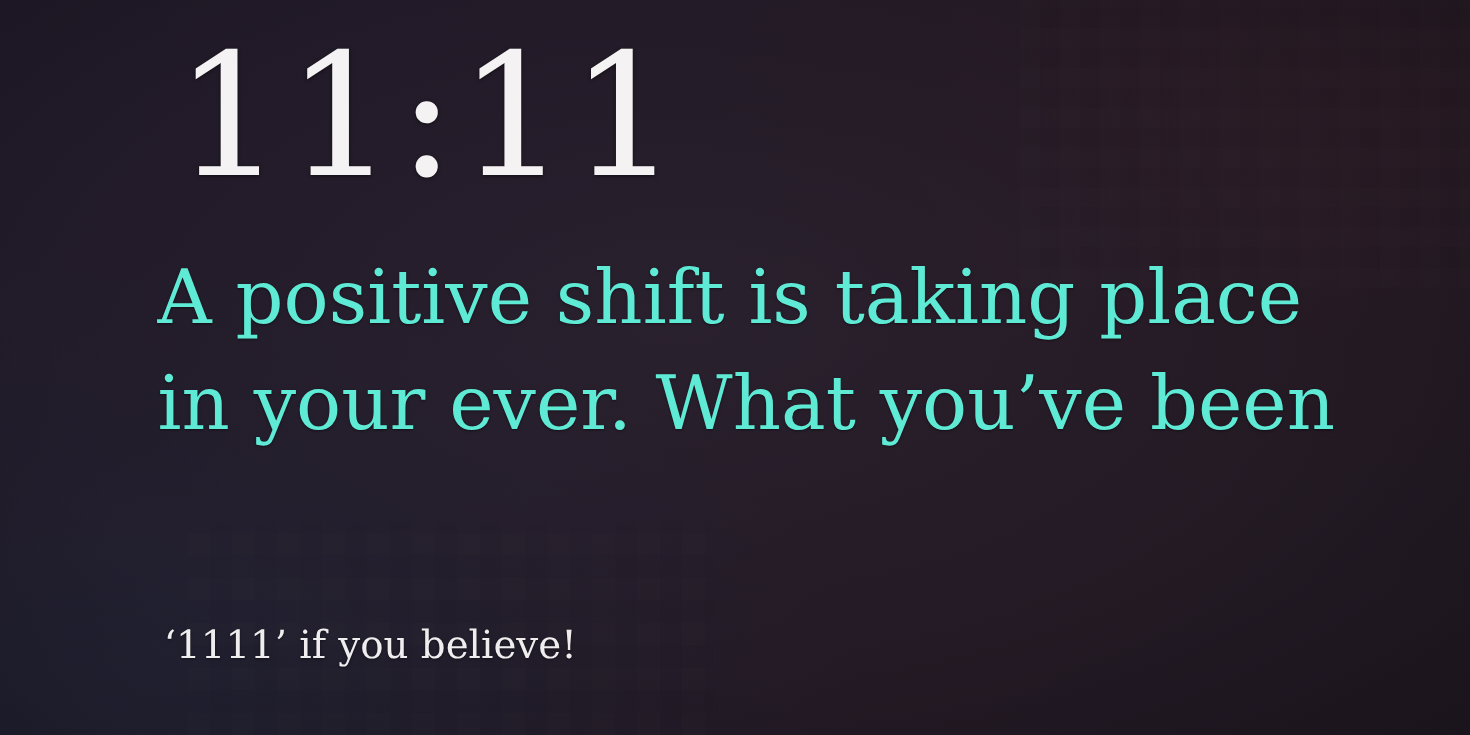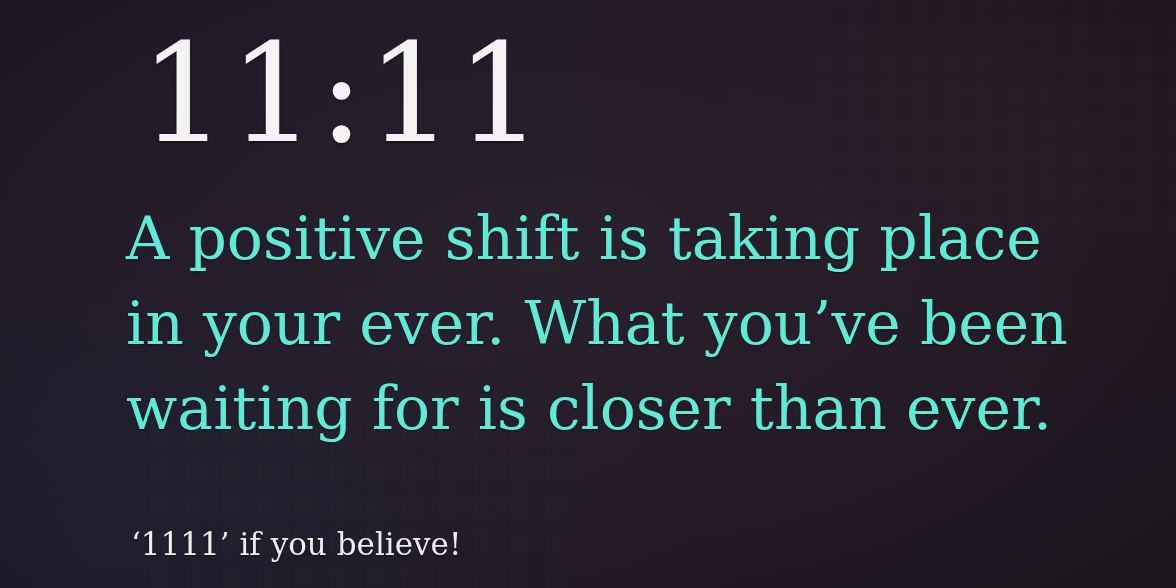--- a/index.html
+++ b/index.html
@@ -115,21 +115,20 @@
 
   .caption {
     position: absolute;
     left: 131px;
     top: 498px;
     font-size: 31px;
     line-height: 1.2;
     color: #efedee;
     white-space: nowrap;
     text-shadow: 0 1px 2px rgba(0,0,0,0.45);
-    margin-top: 28px;
   }
 </style>
 </head>
 <body>
 
 <div id="screen">
 
   <div class="bg-base"></div>
   <div class="bg-blue-wash"></div>
   <div class="bg-warm-wash"></div>
@@ -137,19 +136,18 @@
   <div class="bg-blocks-2"></div>
   <div class="bg-vignette"></div>
 
   <div class="content">
 
     <div class="clock">11:11</div>
 
     <div class="quote">
       <div class="quote-line">A positive shift is taking place</div>
       <div class="quote-line">in your ever. What you’ve been</div>
-      <div class="quote-line">waiting for is closer than ever.</div>
     </div>
 
     <div class="caption">‘1111’ if you believe!</div>
 
   </div>
 </div>
 
 </body></html>

